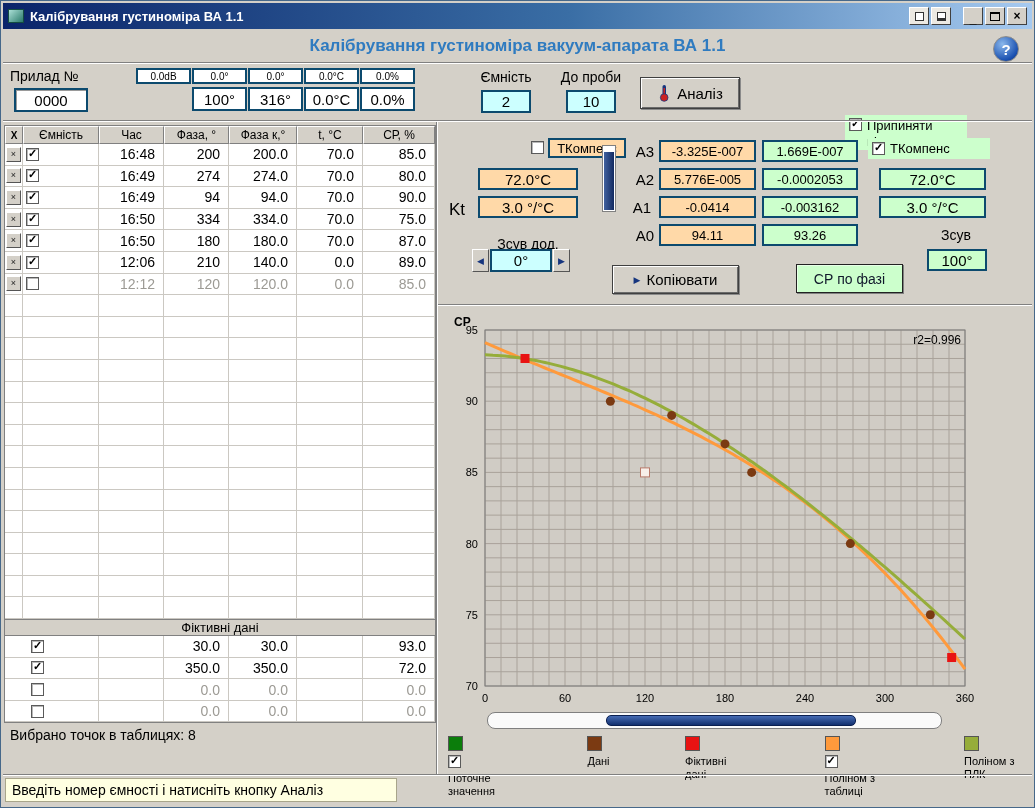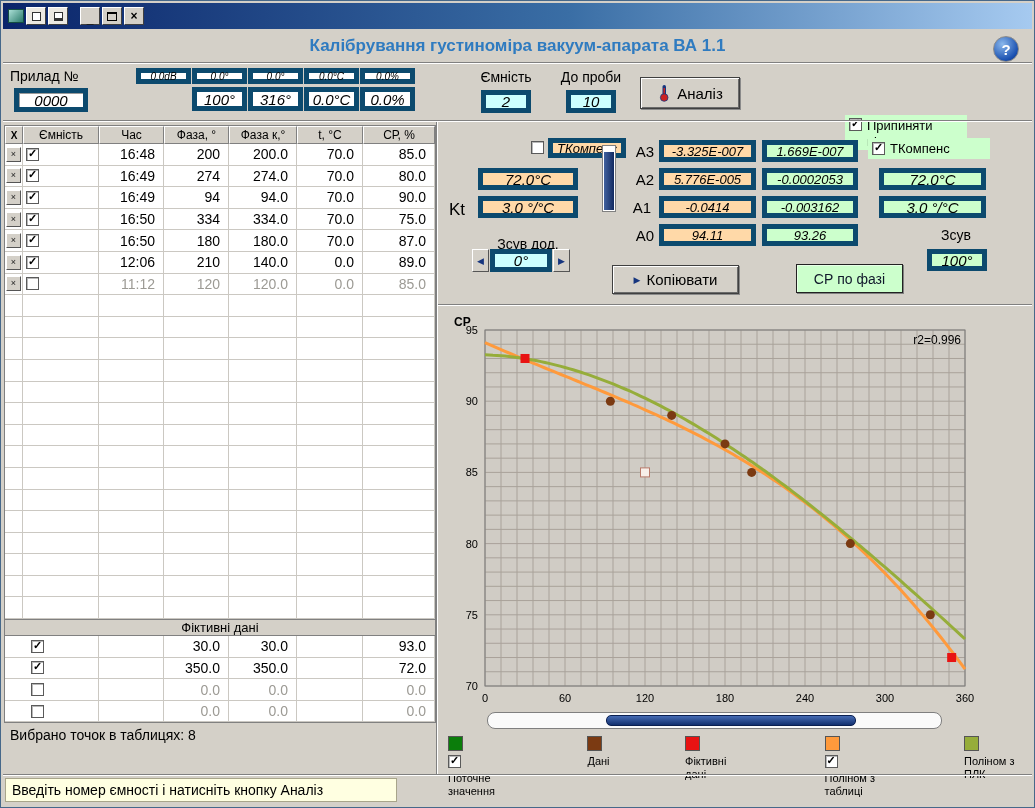--- a/index.html
+++ b/index.html
@@ -20,21 +20,21 @@
 
 .appheader{position:absolute;left:3px;top:30px;width:1029px;height:32px;display:flex;align-items:center;justify-content:center;}
 .headertxt{color:#2f7bc0;font-weight:bold;font-size:17px;}
 .helpbtn{left:993px;top:36px;width:26px;height:26px;border-radius:50%;background:radial-gradient(circle at 35% 30%,#8ab8ec,#1a50b0 70%,#0a2a70);color:#fff;font-weight:bold;font-size:15px;display:flex;align-items:center;justify-content:center;border:1px solid #8a8a8a;cursor:pointer;}
 
 .groove{height:2px;border-top:1px solid #808080;border-bottom:1px solid #fff;}
 .vgroove{width:2px;border-left:1px solid #808080;border-right:1px solid #fff;}
 
 .lbl{position:absolute;font-size:14px;color:#000;white-space:nowrap;}
 .lblc{position:absolute;font-size:14px;color:#000;text-align:center;}
-.fld{position:absolute;border:5px solid #0c4a6e;background:#fff;display:flex;align-items:center;justify-content:center;font-size:15px;color:#000;font-style:italic;}
+.fld{position:absolute;border:2px solid #0c4a6e;background:#fff;display:flex;align-items:center;justify-content:center;font-size:15px;color:#000;}
 .fsm{height:16px;width:55px;font-size:10px;}
 .fbig{height:24px;width:55px;}
 .f13{font-size:13px;}
 .peach{background:#ffd9a8;}
 .greenf{background:#ccffcc;}
 .cyan{background:#ccffff;}
 .sunk{box-shadow:inset 1px 1px 0 #9a9a9a;}
 
 .abtn{position:absolute;background:#d4d0c8;border:1px solid #404040;box-shadow:inset 1px 1px 0 #fff,inset -1px -1px 0 #6a6a6a,1px 1px 0 #8a8a8a;display:flex;align-items:center;justify-content:center;gap:6px;font-size:15px;font-family:inherit;color:#000;cursor:pointer;}
 .pbtn{position:absolute;background:#ccffcc;border:1px solid #222;box-shadow:1px 1px 0 #808080,inset 1px 1px 0 #e8ffe8;font-size:14px;font-family:inherit;color:#0f172a;cursor:pointer;}
@@ -77,20 +77,21 @@
 .legend{display:flex;justify-content:space-between;}
 .lgitem{display:flex;gap:4px;align-items:flex-start;font-size:11px;line-height:1.15;flex-direction:column;}
 .sw{width:15px;height:15px;border:1px solid #555;flex:none;}
 .lgl{max-width:64px;}
 </style>
 </head>
 <body>
 
 <div class="titlebar">
   <span class="appicon"></span>
+  <span class="apptitle">Калібрування густиноміра ВА 1.1</span>
   <span class="tbtn wbtn">
       <span class="sq1"></span>
     </span>
   <span class="tbtn wbtn">
       <span class="sq2"></span>
     </span>
   <span class="gap"></span>
   <span class="tbtn min">
       <span>_</span>
     </span>
@@ -234,21 +235,21 @@
         <div class="c num">0.0</div>
         <div class="c num">89.0</div>
       </div>
       <div class="trow dis">
         <div class="c cx">
           <span class="xbtn">×</span>
         </div>
         <div class="c ccb">
           <span class="cb"></span>
         </div>
-        <div class="c num">11:12</div>
+        <div class="c num">12:12</div>
         <div class="c num">120</div>
         <div class="c num">120.0</div>
         <div class="c num">0.0</div>
         <div class="c num">85.0</div>
       </div>
       <div class="trow">
         <div class="c "></div>
         <div class="c "></div>
         <div class="c "></div>
         <div class="c "></div>

